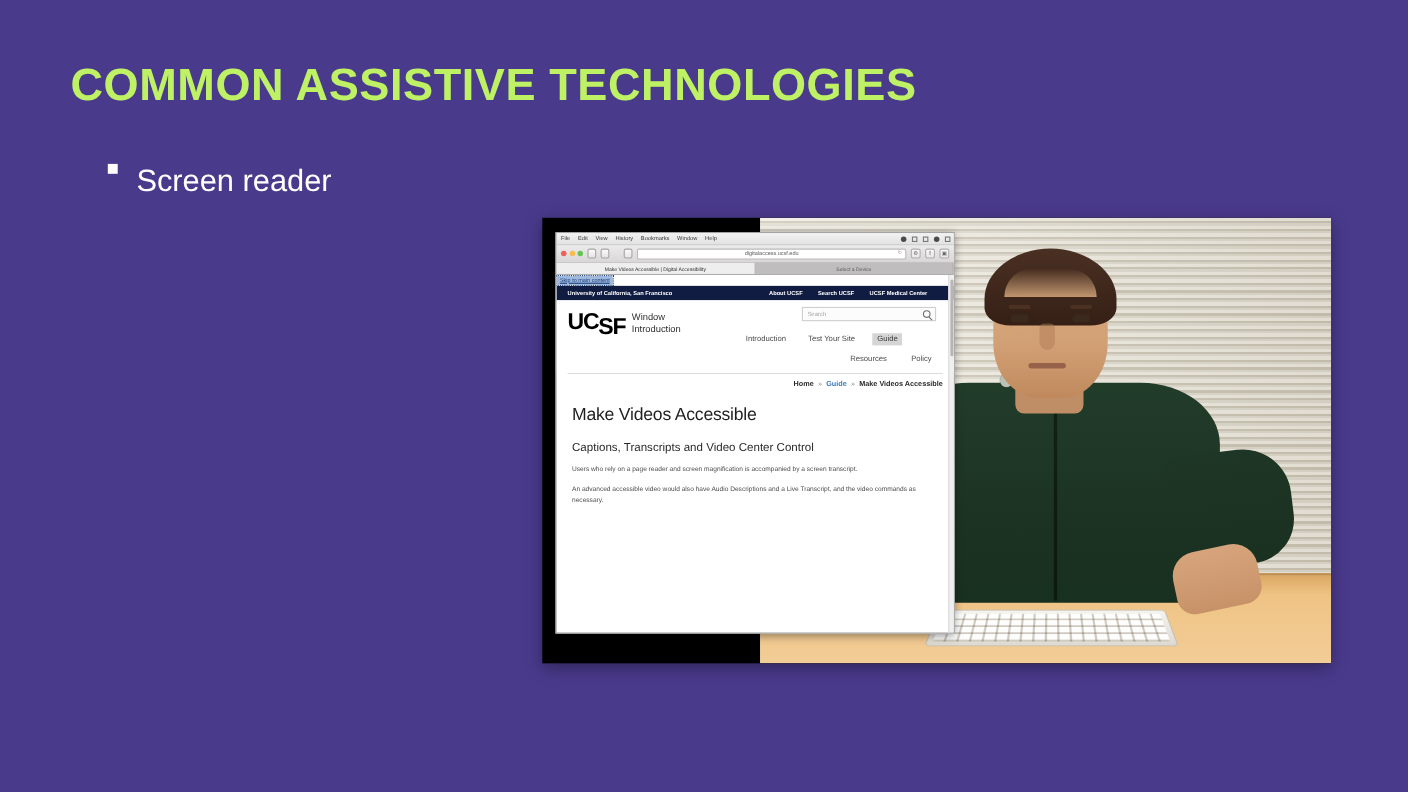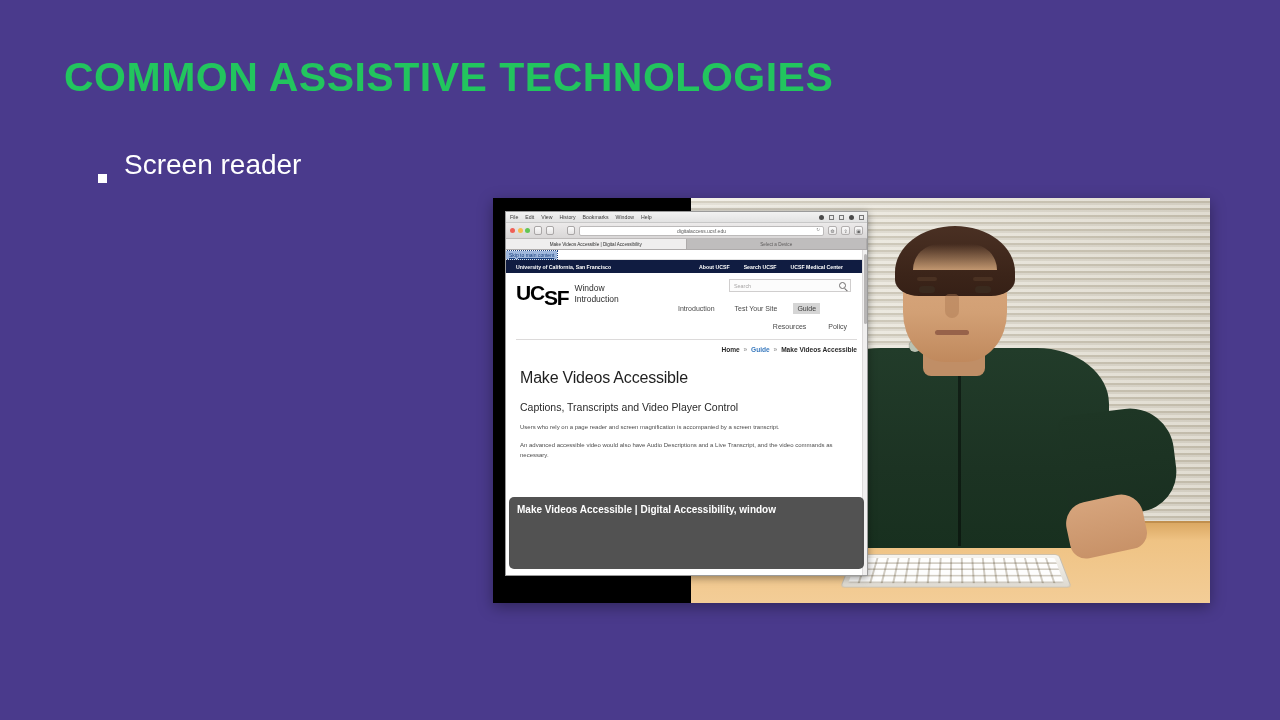--- a/index.html
+++ b/index.html
@@ -15,37 +15,37 @@
     background: #4a3a8c;
     font-family: "Liberation Sans", sans-serif;
     position: relative;
   }
 
   
   .slide-title {
     position: absolute;
     left: 64px;
     top: 54px;
-    color: #22c55e;
+    color: #bef264;
     font-size: 41px;
     font-weight: bold;
     letter-spacing: 0.5px;
     white-space: nowrap;
   }
 
   
   .bullet-list {
     position: absolute;
     left: 98px;
     top: 148px;
     list-style: none;
   }
   .bullet-item {
     display: flex;
-    align-items: flex-end;
+    align-items: flex-start;
     gap: 17px;
     color: #ffffff;
     font-size: 28px;
     font-weight: normal;
     line-height: 1.2;
   }
   .bullet-marker {
     width: 9px;
     height: 9px;
     background: #ffffff;
@@ -680,26 +680,25 @@
     <div class="breadcrumb-row">
       <span>Home</span>
       <span class="crumb-sep">»</span>
       <span class="crumb-link">Guide</span>
       <span class="crumb-sep">»</span>
       <span>Make Videos Accessible</span>
     </div>
 
     <div class="page-content">
       <div class="page-h1">Make Videos Accessible</div>
-      <div class="page-h2">Captions, Transcripts and Video Player Control</div>
+      <div class="page-h2">Captions, Transcripts and Video Center Control</div>
       <div class="page-body">
         <p>Users who rely on a page reader and screen magnification is accompanied by a screen transcript.</p>
         <p>An advanced accessible video would also have Audio Descriptions and a Live Transcript, and the video commands as necessary.</p>
       </div>
     </div>
 
     <div class="page-scrollbar">
       <div class="thumb"></div>
     </div>
 
-    <div class="sr-caption">Make Videos Accessible | Digital Accessibility, window</div>
   </div>
 </div>
 
 </body></html>

